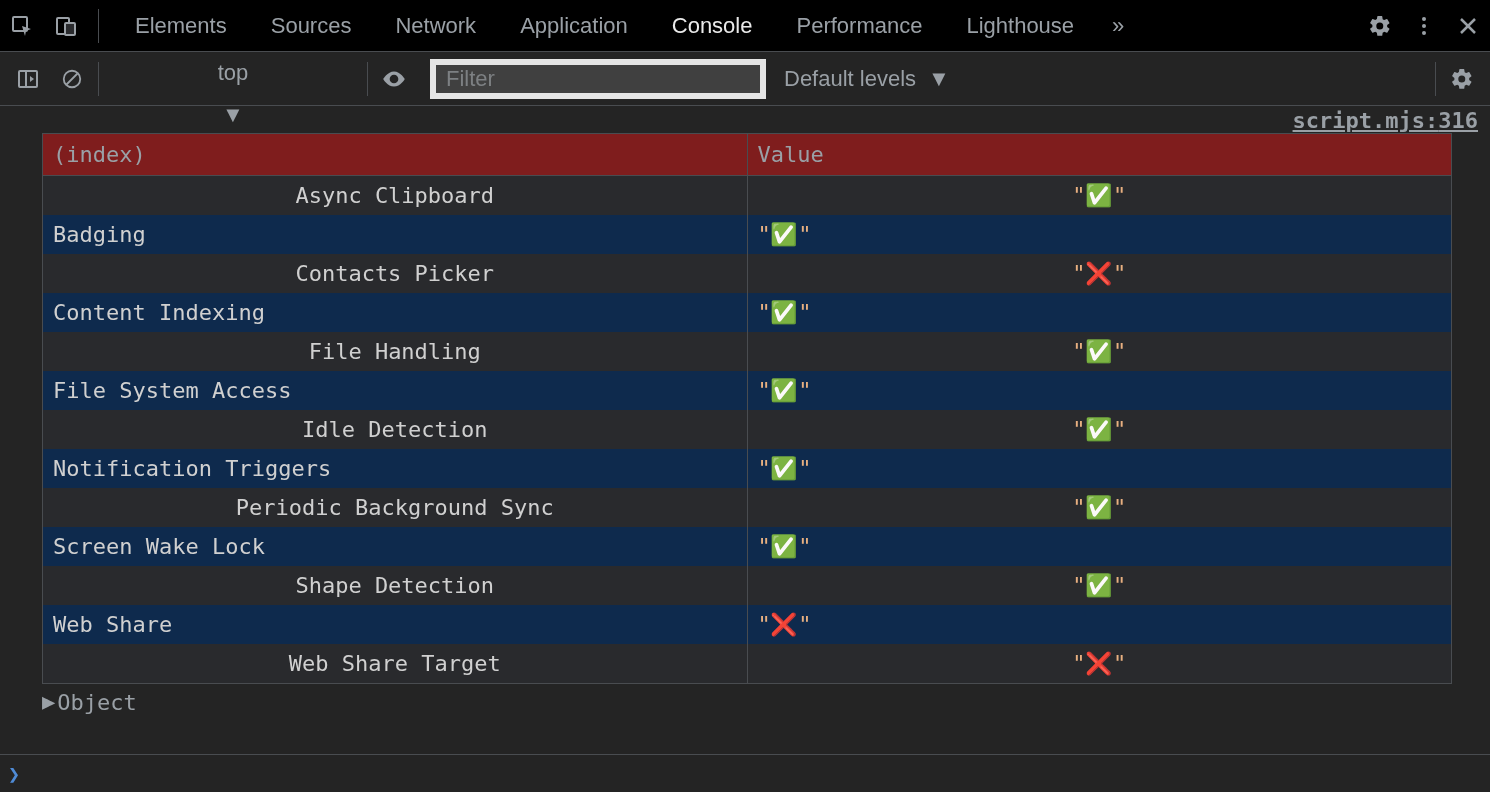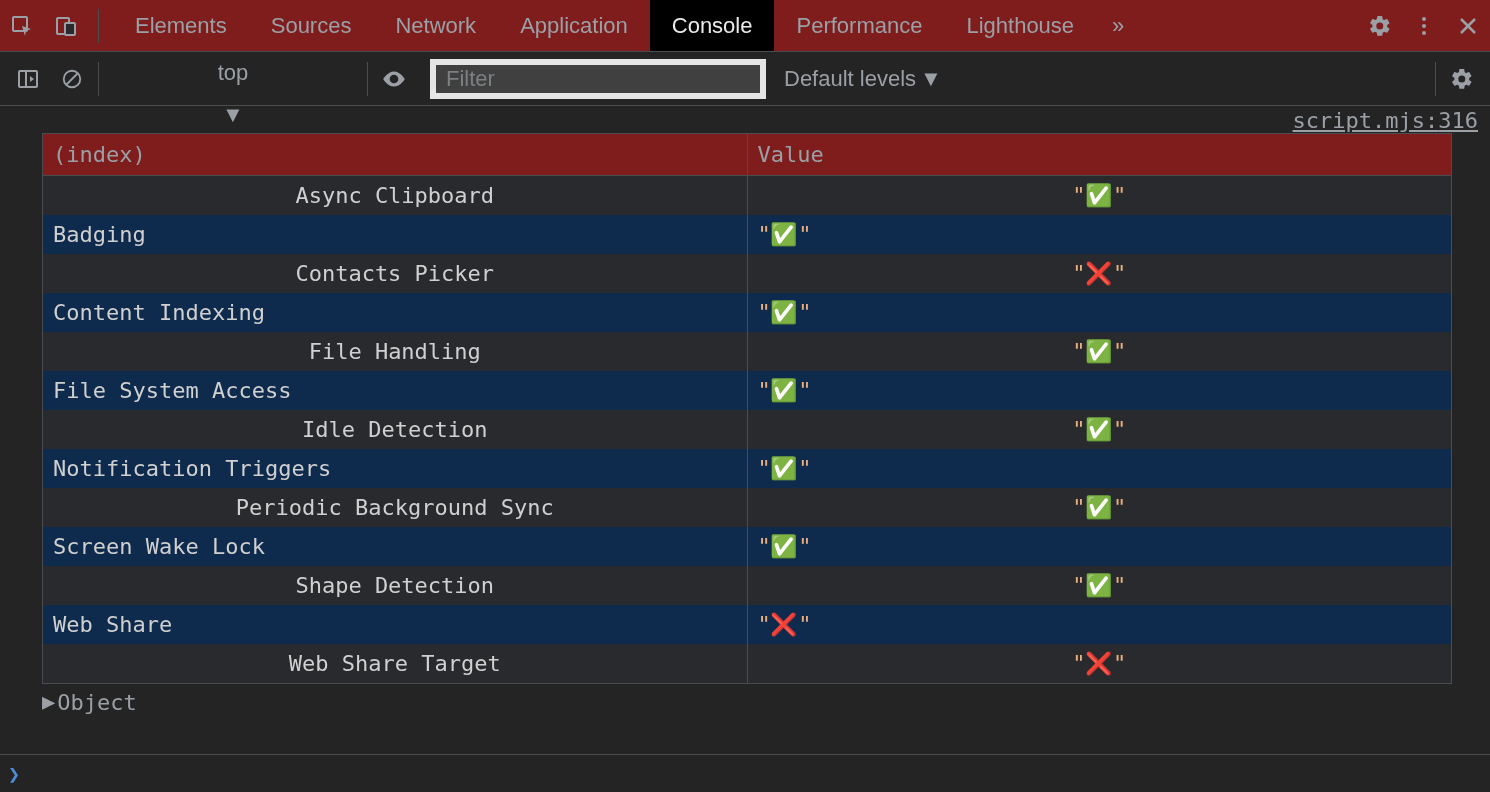--- a/index.html
+++ b/index.html
@@ -10,21 +10,21 @@
     font-family: -apple-system, "Helvetica Neue", Arial, sans-serif;
     color: #9aa0a6;
     overflow: hidden;
   }
 
   
   .tabbar {
     display: flex;
     align-items: center;
     height: 52px;
-    background: #7f1d1d;
+    background: #000000;
     border-bottom: 1px solid #494c50;
     font-size: 22px;
   }
   .tabbar .icon-btn {
     display: flex;
     align-items: center;
     justify-content: center;
     width: 44px;
     height: 52px;
     color: #9aa0a6;
@@ -87,36 +87,37 @@
     border: 6px solid #e5e5e5;
     color: #9aa0a6;
     font-size: 22px;
     padding: 0 10px;
     outline: none;
   }
   .toolbar .filter::placeholder { color: #7d8083; }
   .toolbar .levels {
     display: flex;
     align-items: center;
-    gap: 4px;
+    gap: 12px;
     margin-left: 18px;
     color: #9aa0a6;
   }
   .toolbar .spacer { flex: 1; }
 
   
   .console-body {
     padding: 0;
   }
   .origin-row {
     display: flex;
     justify-content: flex-end;
     padding: 2px 12px 0 0;
     font-family: Menlo, Consolas, monospace;
     font-size: 22px;
+    font-weight: bold;
   }
   .origin-row .origin-link {
     color: #9aa0a6;
     text-decoration: underline;
     cursor: pointer;
   }
 
   .table-wrap {
     margin: 0 38px 0 42px;
     border: 1px solid #494c50;

